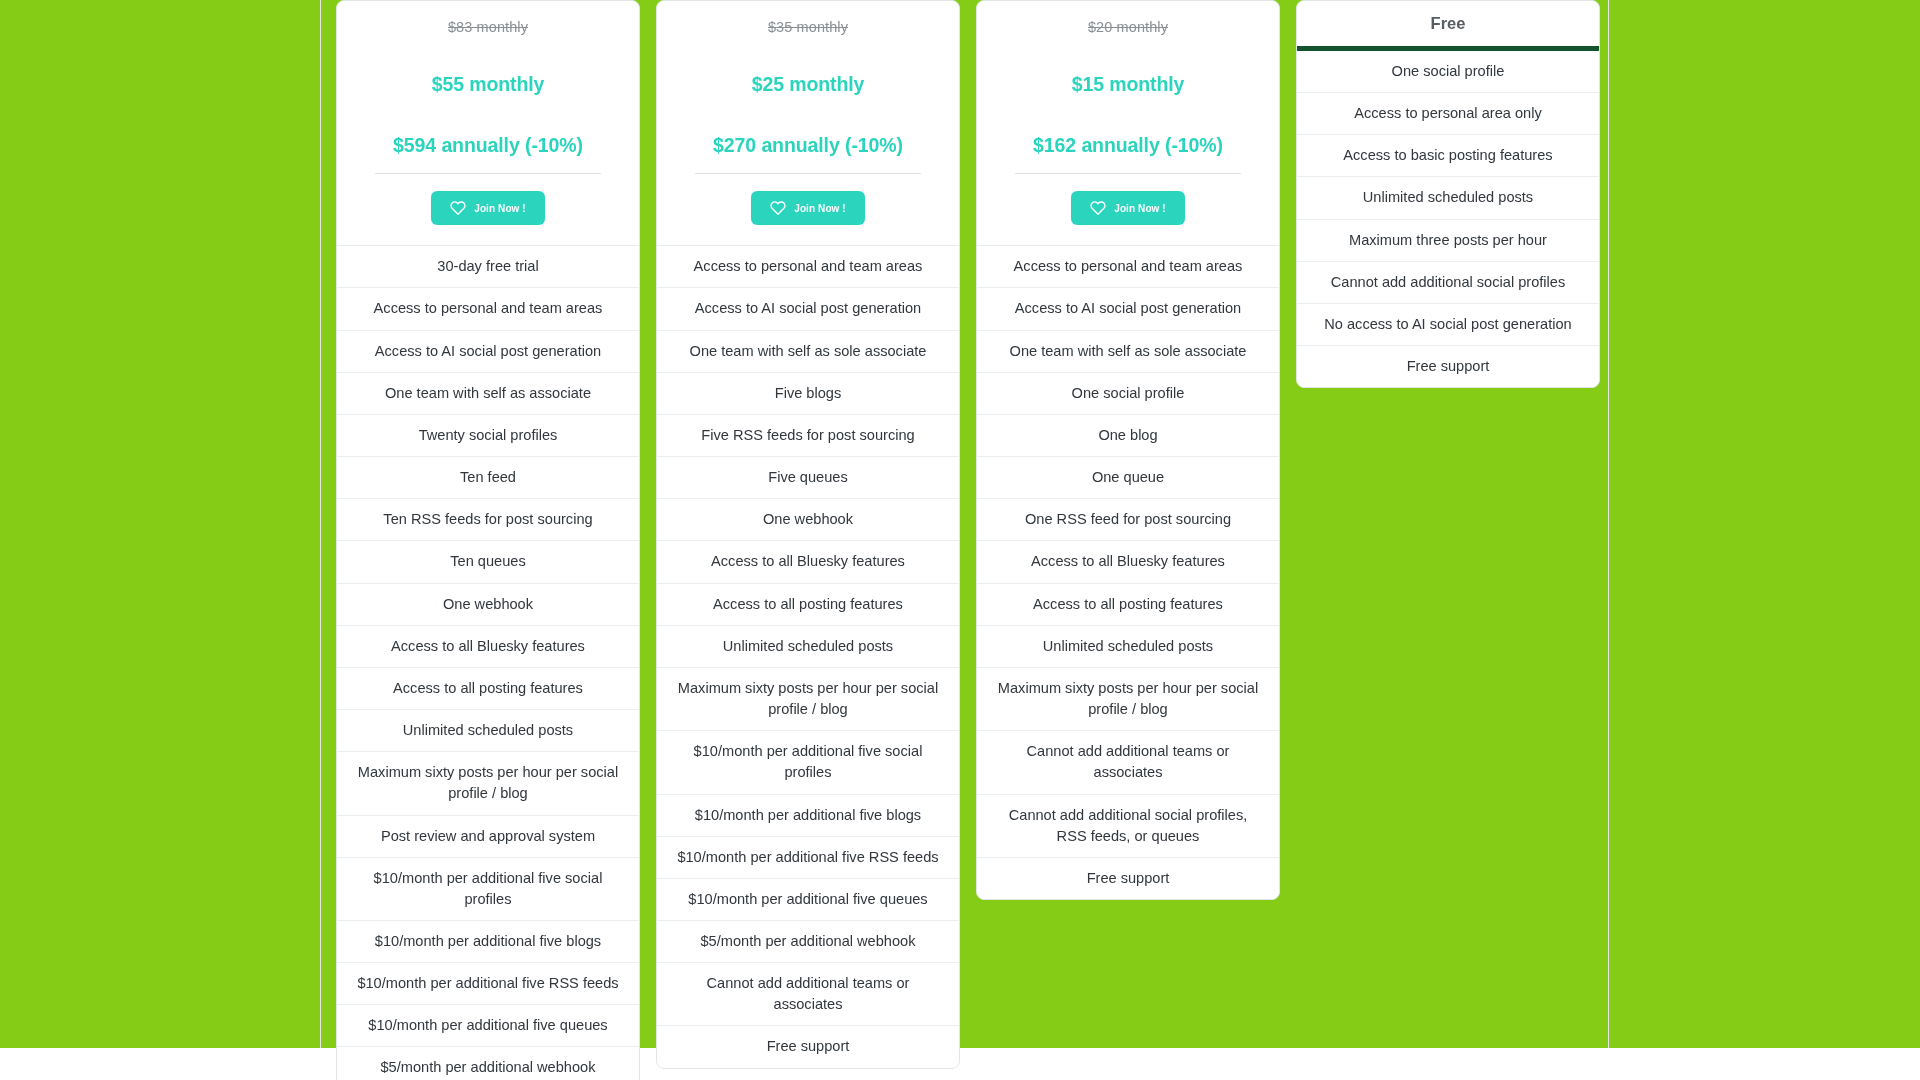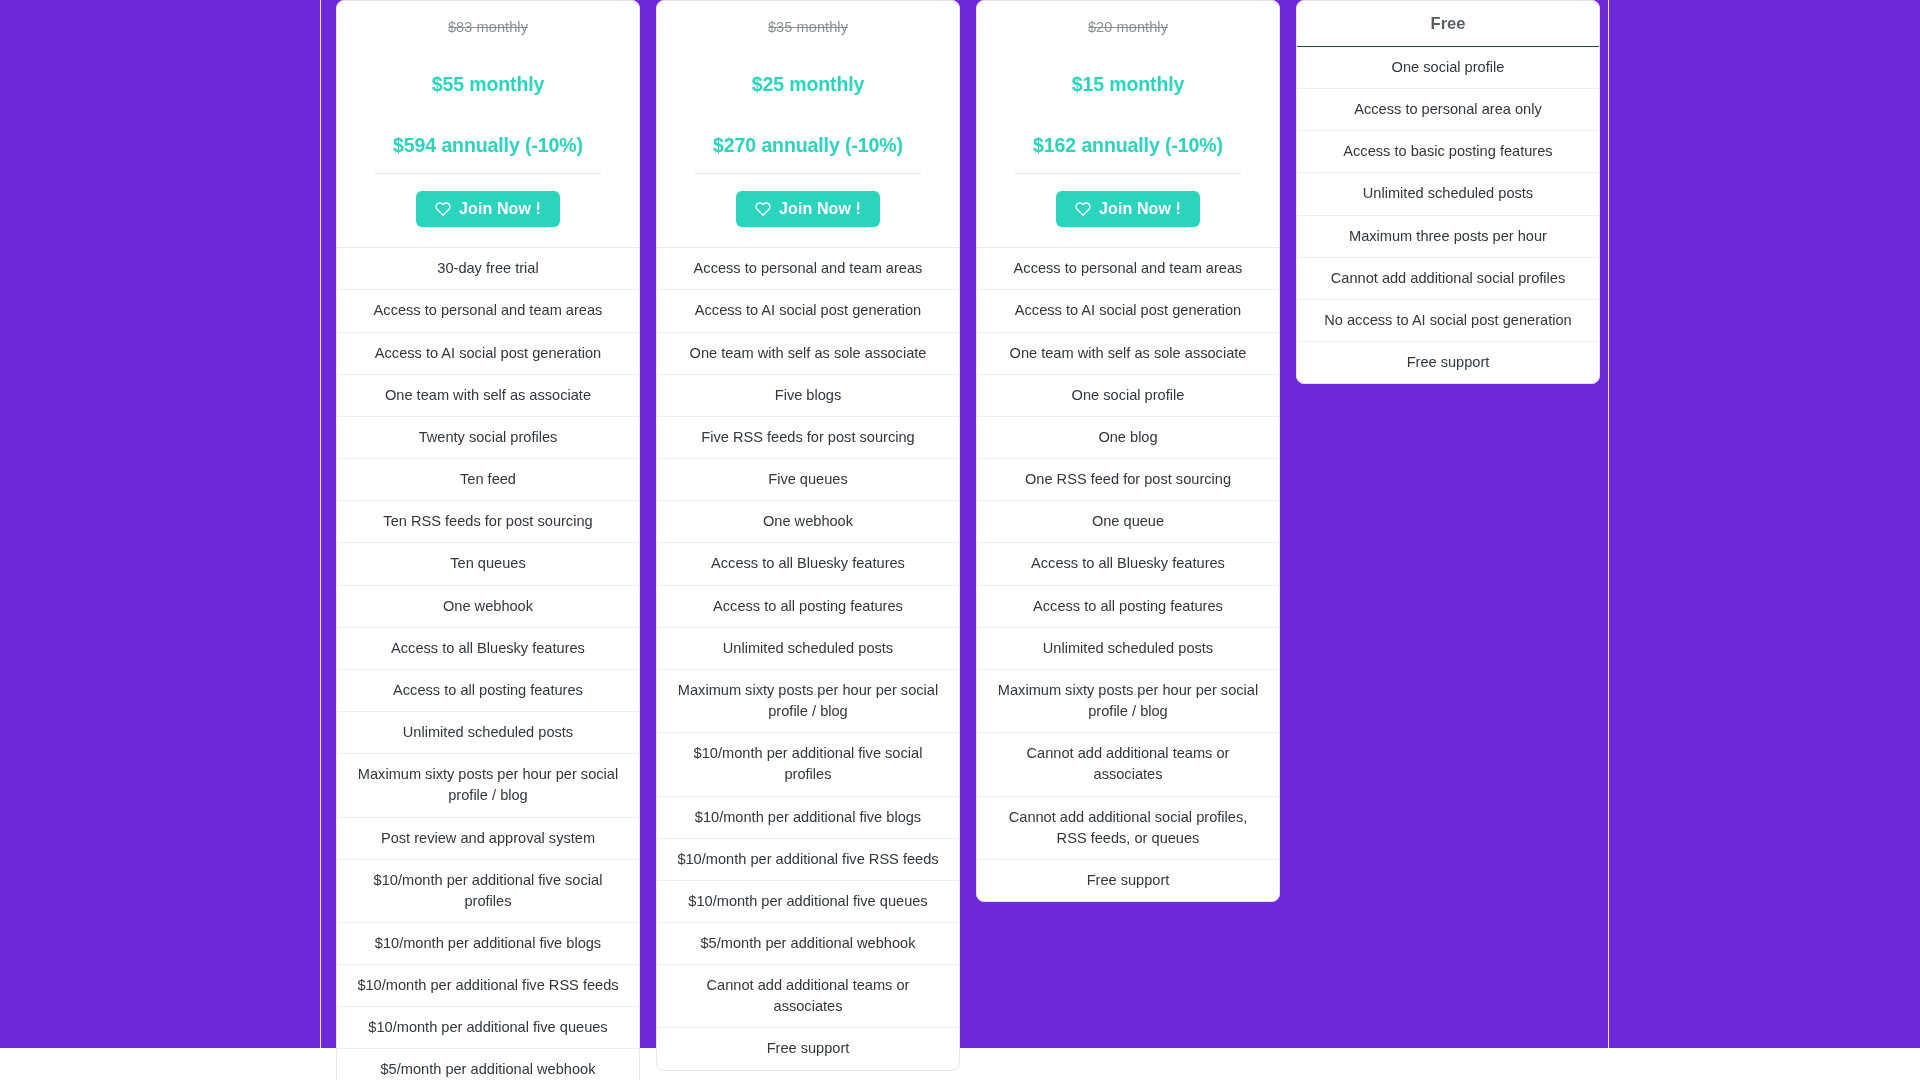--- a/index.html
+++ b/index.html
@@ -9,21 +9,21 @@
     height: 1080px;
     background: #ffffff;
     font-family: "Liberation Sans", sans-serif;
     overflow: hidden;
   }
 
   #page {
     position: relative;
     width: 1920px;
     height: 1048px;
-    background: #6d28d9;
+    background: #84cc16;
   }
 
   
   .page-rule {
     position: absolute;
     top: 0;
     bottom: 0;
     width: 1px;
     background: #e6e6e6;
   }
@@ -89,36 +89,36 @@
   .join-btn {
     display: inline-flex;
     align-items: center;
     justify-content: center;
     gap: 8px;
     background: #2ad4bd;
     color: #ffffff;
     border: none;
     border-radius: 6px;
     font-family: "Liberation Sans", sans-serif;
-    font-size: 16px;
+    font-size: 10px;
     font-weight: bold;
     padding: 9px 19px;
     cursor: pointer;
     letter-spacing: .1px;
   }
   .join-btn svg { display: block; }
 
   
   .free-head {
     padding: 13px 14px;
     text-align: center;
     font-size: 16.5px;
     font-weight: bold;
     color: #585e63;
-    border-bottom: 1px solid #14532d;
+    border-bottom: 5px solid #14532d;
   }
 
   
   .feat-list { display: flex; flex-direction: column; }
 
   .feat {
     padding: 10px 16px;
     text-align: center;
     font-size: 14.6px;
     line-height: 1.45;
@@ -212,22 +212,22 @@
                 </svg>
               </span>
               <span>Join Now !</span>
             </button></div>
           <div class="feat-list">
             <div class="feat">Access to personal and team areas</div>
             <div class="feat">Access to AI social post generation</div>
             <div class="feat">One team with self as sole associate</div>
             <div class="feat">One social profile</div>
             <div class="feat">One blog</div>
+            <div class="feat">One queue</div>
             <div class="feat">One RSS feed for post sourcing</div>
-            <div class="feat">One queue</div>
             <div class="feat">Access to all Bluesky features</div>
             <div class="feat">Access to all posting features</div>
             <div class="feat">Unlimited scheduled posts</div>
             <div class="feat">Maximum sixty posts per hour per social profile / blog</div>
             <div class="feat">Cannot add additional teams or associates</div>
             <div class="feat">Cannot add additional social profiles, RSS feeds, or queues</div>
             <div class="feat">Free support</div>
           </div>
         </div>
       </div>

